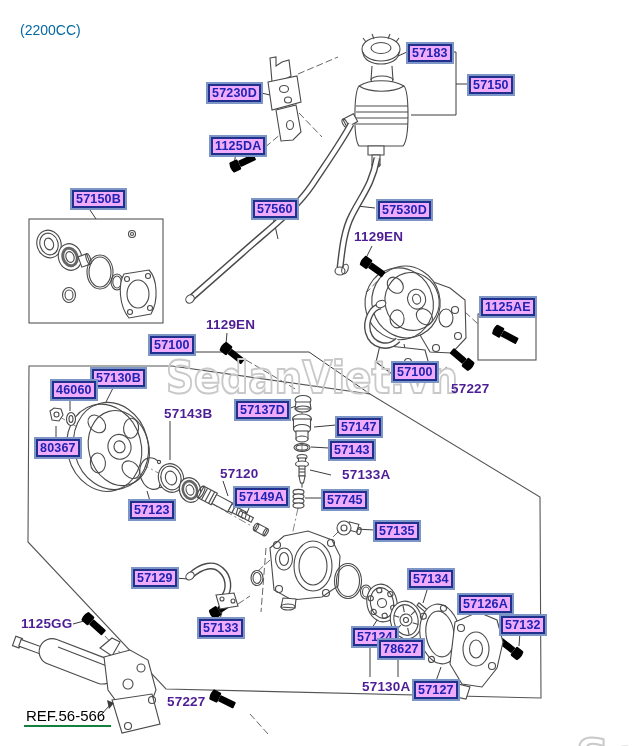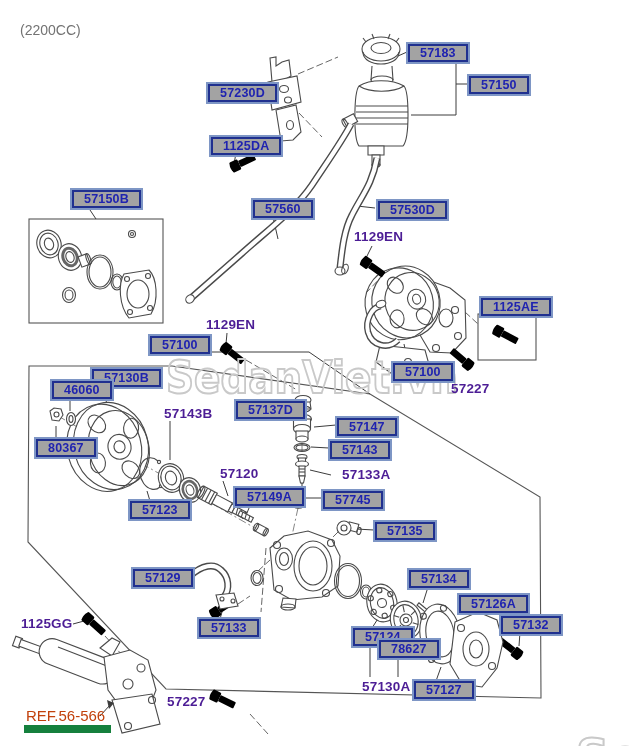--- a/index.html
+++ b/index.html
@@ -1,26 +1,26 @@
 <!DOCTYPE html>
 <html><head>
 <meta charset="utf-8">
 <style>
   html,body{margin:0;padding:0;background:#ffffff;}
   #stage{position:relative;width:636px;height:746px;background:#fff;overflow:hidden;
          font-family:"Liberation Sans",sans-serif;}
   #stage svg{position:absolute;left:0;top:0;}
   .plabel{position:absolute;font:bold 12.5px "Liberation Sans",sans-serif;color:#1f23b0;
-          background:#a3a3a3;border:2px solid #20308f;box-shadow:0 0 0 2px #7e96c5;
-          padding:0 10px;line-height:14px;white-space:nowrap;letter-spacing:.2px;z-index:5;}
+          background:#f0abfc;border:2px solid #20308f;box-shadow:0 0 0 2px #7e96c5;
+          padding:0 2px;line-height:14px;white-space:nowrap;letter-spacing:.2px;z-index:5;}
   .ptext{position:absolute;font:bold 13.5px "Liberation Sans",sans-serif;color:#4c1d95;
          white-space:nowrap;z-index:5;letter-spacing:.2px;}
-  .refnote{position:absolute;font:15px "Liberation Sans",sans-serif;color:#c2410c;
-           border-bottom:8px solid #15803d;padding:0 6px 1px 2px;white-space:nowrap;z-index:5;}
-  .variant{position:absolute;font:14px "Liberation Sans",sans-serif;color:#737373;z-index:5;}
+  .refnote{position:absolute;font:15px "Liberation Sans",sans-serif;color:#000000;
+           border-bottom:2px solid #15803d;padding:0 6px 1px 2px;white-space:nowrap;z-index:5;}
+  .variant{position:absolute;font:14px "Liberation Sans",sans-serif;color:#0369a1;z-index:5;}
   
   .ln{stroke:#4a4a4a;stroke-width:1.1;fill:none;}
   .lnw{stroke:#4a4a4a;stroke-width:1.1;fill:#ffffff;}
   .ldr{stroke:#3c3c3c;stroke-width:1;fill:none;}
   .dsh{stroke:#666;stroke-width:1;fill:none;stroke-dasharray:7 3;}
   .axis{stroke:#777;stroke-width:.9;fill:none;stroke-dasharray:8 3 2 3;}
   .encl{stroke:#555;stroke-width:1.1;fill:none;}
   .wm{fill:#fff;fill-opacity:0;stroke:#c9c9c9;stroke-width:2;
       font-family:"DejaVu Sans",sans-serif;font-weight:bold;}
 </style>

